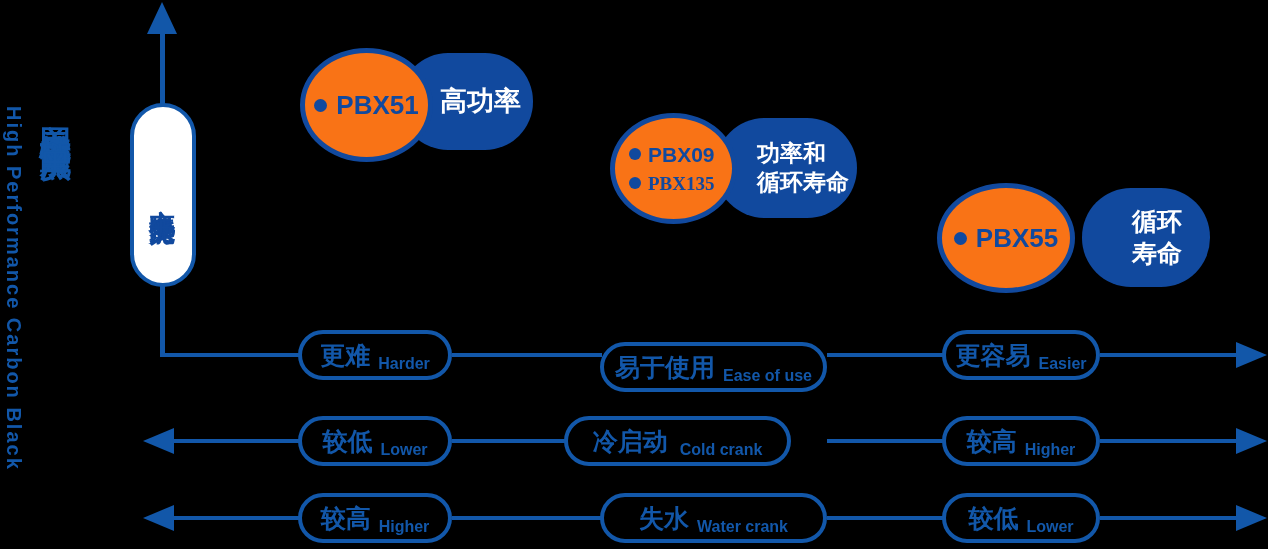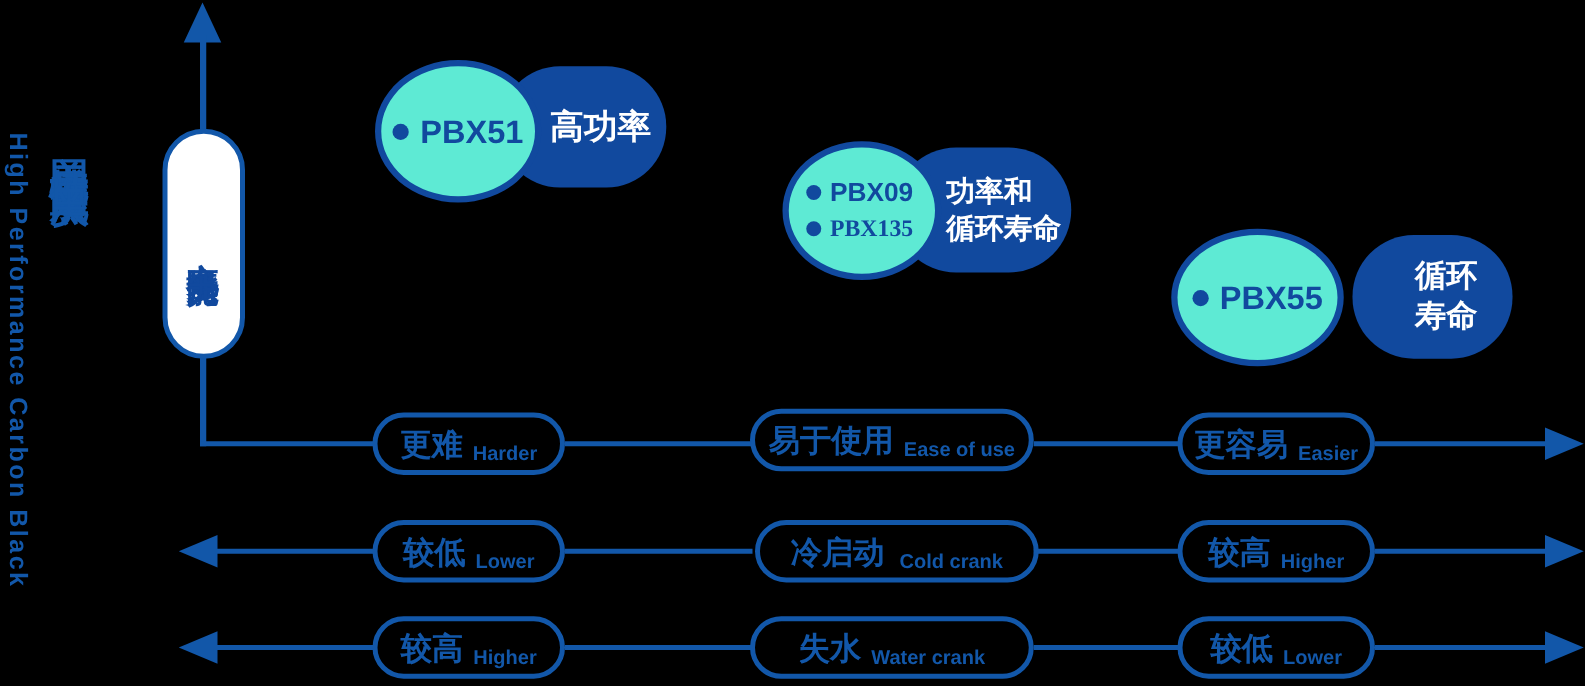--- a/index.html
+++ b/index.html
@@ -51,21 +51,21 @@
   .rowpill .cn{color:var(--ink);font-size:25px;font-weight:bold;}
   .rowpill .en{color:var(--ink);font-size:16px;font-weight:bold;margin-top:17px;}
   
   .tag{
     position:absolute;background:var(--fill);border-radius:50px;
     display:flex;flex-direction:column;justify-content:center;
     color:#fff;font-weight:bold;box-sizing:border-box;
   }
   .tag .tline{line-height:1.25;}
   .bubble{
-    position:absolute;background:#5eead4;border:5px solid var(--fill);border-radius:50%;
+    position:absolute;background:#f97316;border:5px solid var(--fill);border-radius:50%;
     box-sizing:border-box;display:flex;flex-direction:column;align-items:flex-start;justify-content:center;
   }
   .pname{display:flex;align-items:center;color:var(--fill);font-weight:bold;}
   .dot{border-radius:50%;background:var(--fill);flex:0 0 auto;}
 </style>
 </head>
 <body>
 
 <div class="canvas">
 
@@ -77,40 +77,40 @@
   <div class="ypill">
     <span class="txt">充电接受能力</span>
   </div>
 
   <div class="line-h" style="left:160px;top:353px;width:140px;"></div>
   <div class="rowpill" style="left:298px;top:330px;width:154px;">
     <span class="cn">更难</span>
     <span class="en">Harder</span>
   </div>
   <div class="line-h" style="left:452px;top:353px;width:150px;"></div>
-  <div class="rowpill" style="left:600px;top:327px;width:227px;">
+  <div class="rowpill" style="left:600px;top:342px;width:227px;">
     <span class="cn">易于使用</span>
     <span class="en">Ease of use</span>
   </div>
   <div class="line-h" style="left:827px;top:353px;width:117px;"></div>
   <div class="rowpill" style="left:942px;top:330px;width:158px;">
     <span class="cn">更容易</span>
     <span class="en">Easier</span>
   </div>
   <div class="line-h" style="left:1100px;top:353px;width:138px;"></div>
   <div class="arr-right" style="left:1236px;top:342px;"></div>
 
   <div class="arr-left" style="left:143px;top:428px;"></div>
   <div class="line-h" style="left:172px;top:439px;width:128px;"></div>
   <div class="rowpill" style="left:298px;top:416px;width:154px;">
     <span class="cn">较低</span>
     <span class="en">Lower</span>
   </div>
   <div class="line-h" style="left:452px;top:439px;width:150px;"></div>
-  <div class="rowpill" style="left:604px;top:416px;width:227px;gap:12px;">
+  <div class="rowpill" style="left:564px;top:416px;width:227px;gap:12px;">
     <span class="cn">冷启动</span>
     <span class="en">Cold crank</span>
   </div>
   <div class="line-h" style="left:827px;top:439px;width:117px;"></div>
   <div class="rowpill" style="left:942px;top:416px;width:158px;">
     <span class="cn">较高</span>
     <span class="en">Higher</span>
   </div>
   <div class="line-h" style="left:1100px;top:439px;width:138px;"></div>
   <div class="arr-right" style="left:1236px;top:428px;"></div>
@@ -141,21 +141,21 @@
     <span class="pname" style="font-size:26px;">
       <span class="dot" style="width:13px;height:13px;margin-right:9px;"></span>
       <span>PBX51</span>
     </span>
   </div>
 
   <div class="tag" style="left:715px;top:118px;width:142px;height:100px;border-radius:50px;padding-left:42px;font-size:23px;align-items:flex-start;">
     <span class="tline">功率和</span>
     <span class="tline">循环寿命</span>
   </div>
-  <div class="bubble" style="left:626px;top:113px;width:127px;height:111px;padding-left:14px;">
+  <div class="bubble" style="left:610px;top:113px;width:127px;height:111px;padding-left:14px;">
     <span class="pname" style="font-size:21px;line-height:29px;">
       <span class="dot" style="width:12px;height:12px;margin-right:7px;"></span>
       <span>PBX09</span>
     </span>
     <span class="pname" style="font-size:19px;line-height:29px;font-family:Liberation Serif, serif;">
       <span class="dot" style="width:12px;height:12px;margin-right:7px;"></span>
       <span>PBX135</span>
     </span>
   </div>
 

